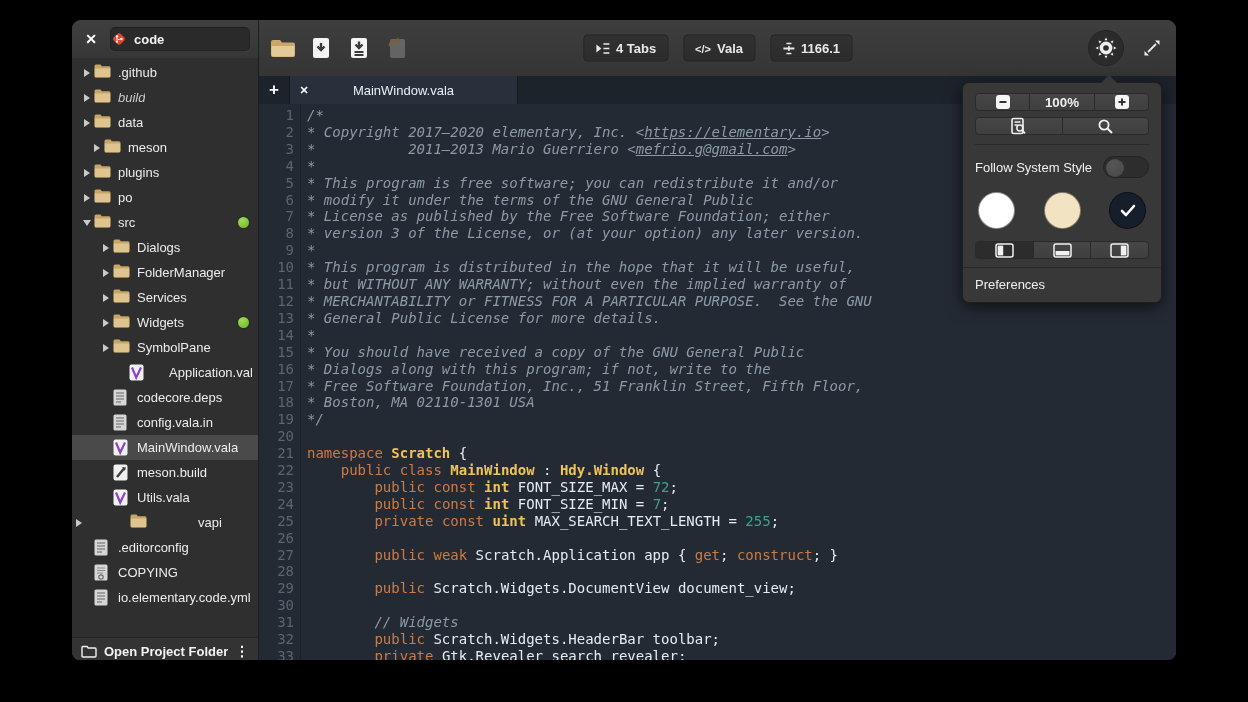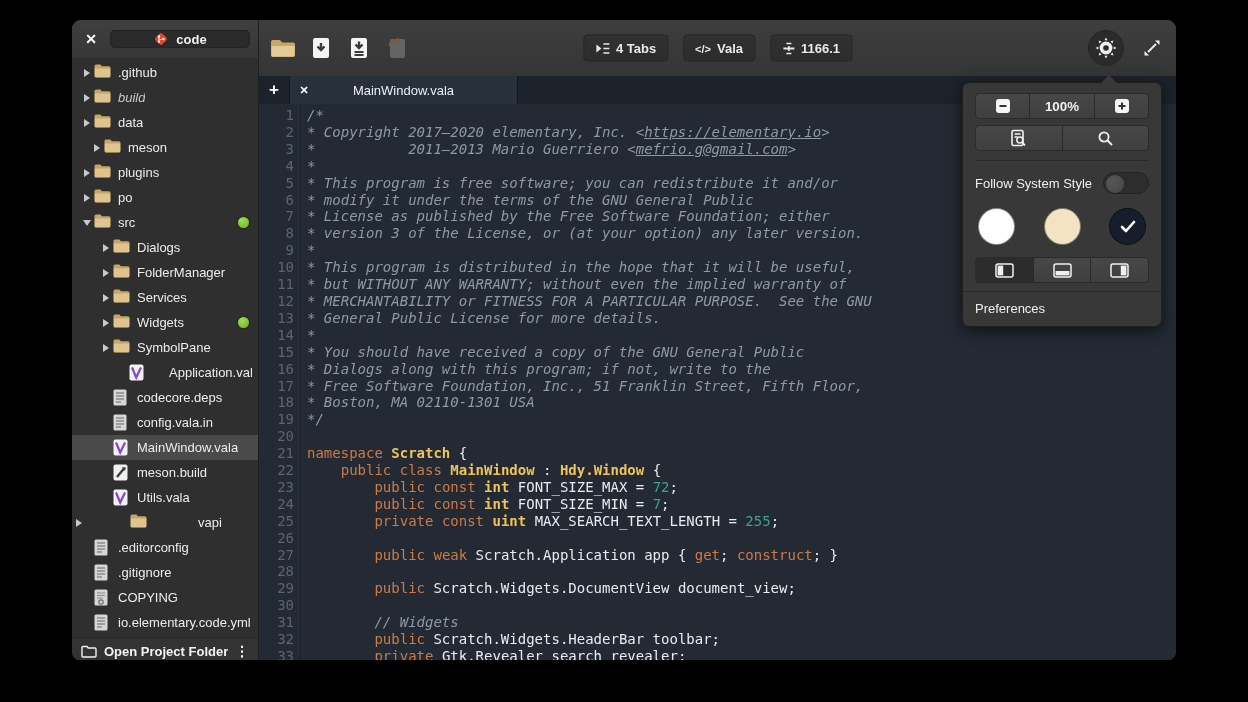--- a/index.html
+++ b/index.html
@@ -8,23 +8,23 @@
   .window { position:absolute; left:72px; top:20px; width:1104px; height:640px;
             border-radius:9px 9px 8px 8px; overflow:hidden; background:#2f2f2f;
             box-shadow:0 14px 40px rgba(0,0,0,.8); display:grid; grid-template-columns:187px 917px; }
 
   
   .left-col { display:flex; flex-direction:column; border-right:1px solid #1e1e1e; background:#2f2f2f; }
   .side-header { height:38px; flex:0 0 38px; background:linear-gradient(#3f3f3f,#373737);
                  display:flex; align-items:center; padding:0 8px; gap:8px; }
   .win-close { width:22px; height:22px; border:none; background:transparent; color:#fff;
                font-size:14px; font-weight:bold; cursor:pointer; line-height:22px; }
-  .project-chip { flex:1; height:18px; background:#2a2a2a; border:1px solid #242424;
+  .project-chip { flex:1; height:24px; background:#2a2a2a; border:1px solid #242424;
                   border-top-color:#1f1f1f; border-radius:5px; display:flex; align-items:center;
-                  justify-content:center; gap:7px; color:#f1f1f1; font-size:13px; font-weight:bold; }
+                  justify-content:flex-start; gap:7px; color:#f1f1f1; font-size:13px; font-weight:bold; }
   .tree { flex:1; overflow:hidden; padding-top:2px; }
   .trow { height:25px; display:flex; align-items:center; color:#ececec; font-size:13px;
           padding-right:6px; position:relative; }
   .trow.sel { background:#4a4a4a; }
   .trow .tri { width:14px; flex:0 0 14px; display:flex; align-items:center; justify-content:center; }
   .tri i { display:block; width:0; height:0; border-style:solid; }
   .tri.col i { border-width:4.5px 0 4.5px 6px; border-color:transparent transparent transparent #c9c9c9; }
   .tri.exp i { border-width:6px 4.5px 0 4.5px; border-color:#c9c9c9 transparent transparent transparent; }
   .trow .ticon { width:17px; height:17px; margin-right:7px; flex:0 0 17px; }
   .trow .lbl { white-space:nowrap; overflow:hidden; }
@@ -79,21 +79,21 @@
 
   
   .popover { position:absolute; left:962px; top:82px; width:200px; background:#383838;
              border:1px solid #1f1f1f; border-radius:7px; box-shadow:0 4px 16px rgba(0,0,0,.6);
              z-index:50; color:#efefef; font-size:13px; }
   .popover:before { content:""; position:absolute; top:-8px; left:138px; width:0; height:0;
              border-left:8px solid transparent; border-right:8px solid transparent;
              border-bottom:8px solid #383838; }
   .pop-pad { padding:10px 12px 8px 12px; }
   .btn-group { display:flex; }
-  .gbtn { flex:1; height:26px; background:linear-gradient(#474747,#3f3f3f); border:1px solid #2a2a2a;
+  .gbtn { flex:1; height:18px; background:linear-gradient(#474747,#3f3f3f); border:1px solid #2a2a2a;
           margin-left:-1px; display:flex; align-items:center; justify-content:center;
           color:#efefef; font-weight:bold; cursor:pointer; }
   .gbtn:first-child { margin-left:0; border-radius:4px 0 0 4px; }
   .gbtn:last-child { border-radius:0 4px 4px 0; }
   .gbtn.pressed { background:#2c2c2c; }
   .mt6 { margin-top:6px; }
   .pop-sep { height:1px; background:#2a2a2a; margin:9px 0; }
   .follow-row { display:flex; align-items:center; justify-content:space-between; padding:2px 0 4px 0; }
   .toggle { width:46px; height:22px; border-radius:11px; background:#2d2d2d; border:1px solid #242424;
             position:relative; cursor:pointer; }
@@ -351,30 +351,20 @@
         </div>
         <div class="trow" style="padding-left: 8px;">
           <span class="tri none"></span>
           <span class="ticon">
             <svg width="14" height="17" viewBox="0 0 14 17">
               <rect x="0.5" y="0.5" width="13" height="16" rx="1.5" fill="#d6d6d6"></rect>
               <path d="M3 4 h8 M3 7 h8 M3 10 h8 M3 13 h5" stroke="#8a8a8a" stroke-width="1.3"></path>
             </svg>
           </span>
           <span class="lbl">.editorconfig</span>
-        </div>
-        <div class="trow" style="padding-left: 8px;">
-          <span class="tri none"></span>
-          <span class="ticon">
-            <svg width="14" height="17" viewBox="0 0 14 17">
-              <rect x="0.5" y="0.5" width="13" height="16" rx="1.5" fill="#d6d6d6"></rect>
-              <path d="M3 4 h8 M3 7 h8 M3 10 h8 M3 13 h5" stroke="#8a8a8a" stroke-width="1.3"></path>
-            </svg>
-          </span>
-          <span class="lbl">.gitignore</span>
         </div>
         <div class="trow" style="padding-left: 8px;">
           <span class="tri none"></span>
           <span class="ticon">
             <svg width="14" height="17" viewBox="0 0 14 17">
               <rect x="0.5" y="0.5" width="13" height="16" rx="1.5" fill="#d6d6d6"></rect>
               <path d="M3 4 h8 M3 6.5 h8 M3 9 h6" stroke="#8a8a8a" stroke-width="1.2"></path>
               <circle cx="7" cy="13" r="2.2" fill="none" stroke="#6e6e6e" stroke-width="1.2"></circle>
             </svg>
           </span>

